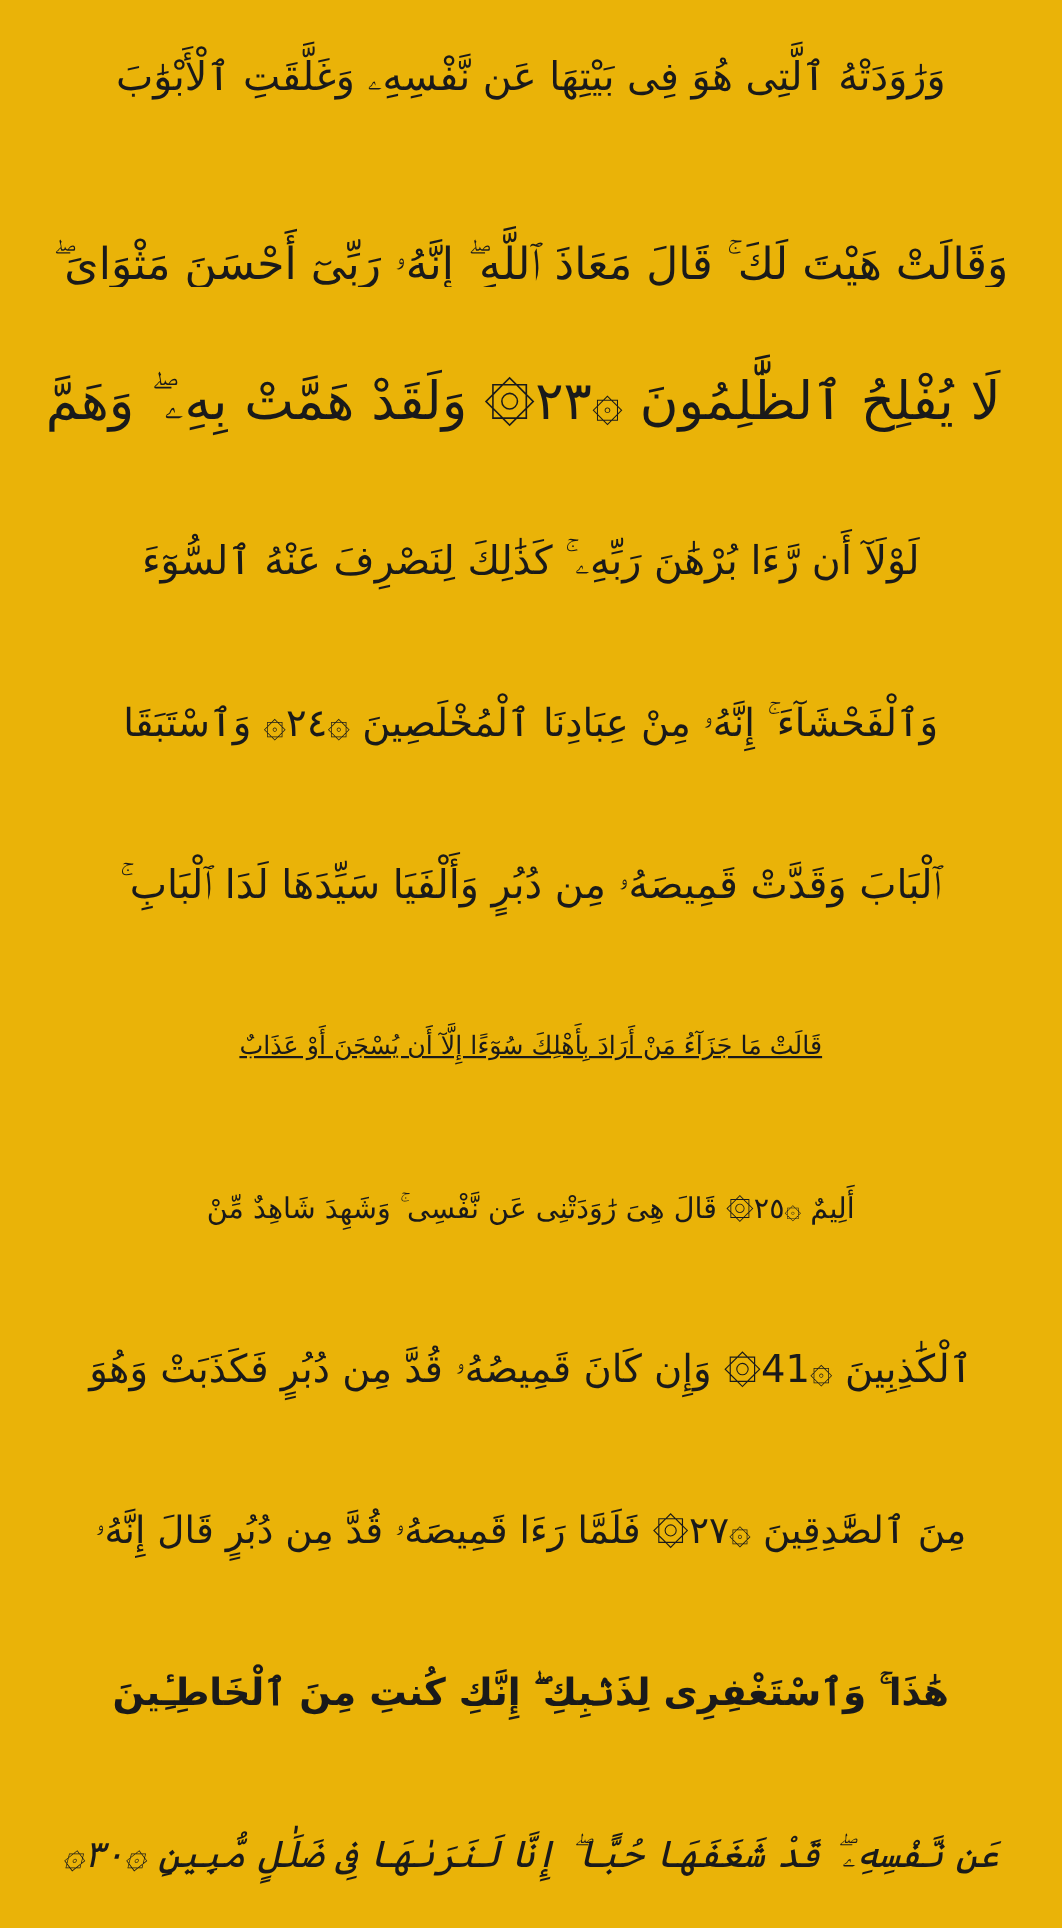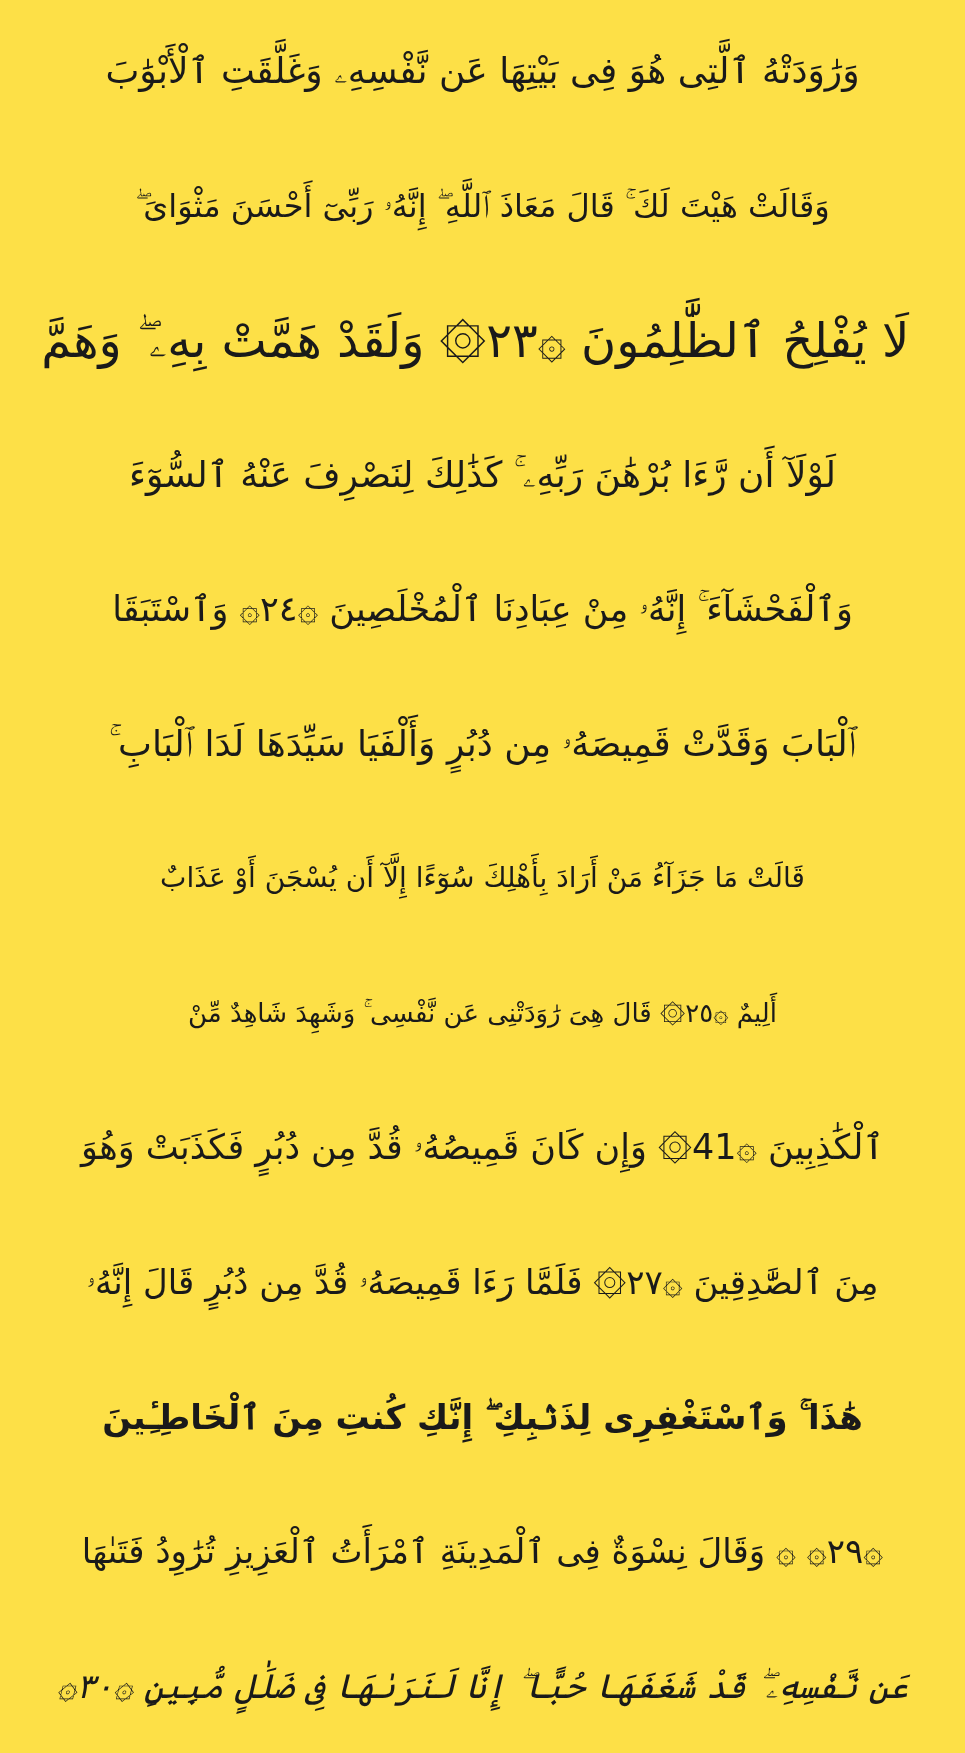--- a/index.html
+++ b/index.html
@@ -10,21 +10,21 @@
   body {
     width: 965px;
     height: 1753px;
     font-family: "DejaVu Sans", sans-serif;
     overflow: hidden;
   }
   .page {
     position: relative;
     width: 965px;
     height: 1753px;
-    background: #fde047;
+    background: #eab308;
     box-sizing: border-box;
     padding: 28px 44px 24px 44px;
     display: flex;
     flex-direction: column;
     justify-content: space-between;
   }
   .quran-line {
     direction: rtl;
     text-align: center;
     unicode-bidi: bidi-override;
@@ -40,26 +40,26 @@
     align-items: center;
     justify-content: center;
     overflow: hidden;
   }
   .quran-line span.txt {
     display: inline-block;
     transform: scaleX(1.0);
   }
   
   .l0 { font-size: 36px; }
-  .l1 { font-size: 32px; }
+  .l1 { font-size: 40px; align-items: flex-end; }
   .l2 { font-size: 48px; }
   .l3 { font-size: 36px; }
   .l4 { font-size: 35px; }
   .l5 { font-size: 36px; justify-content: center; }
-  .l6 { font-size: 28px; }
+  .l6 { font-size: 23px; text-decoration: underline; }
   .l7 { font-size: 26px; }
   .l8 { font-size: 35px; }
   .l9 { font-size: 35px; }
   .l10 { font-size: 34px; }
   .l11 { font-size: 34px; }
   .l12 { font-size: 34px; font-weight: bold; }
   .l13 { font-size: 34px; }
   .l14 { font-size: 34px; font-style: italic; }
 </style>
 </head>
@@ -93,20 +93,17 @@
     </div>
   <div class="quran-line l9">
       <span class="txt">ٱلْكَٰذِبِينَ ۞41۞ وَإِن كَانَ قَمِيصُهُۥ قُدَّ مِن دُبُرٍ فَكَذَبَتْ وَهُوَ</span>
     </div>
   <div class="quran-line l10">
       <span class="txt">مِنَ ٱلصَّٰدِقِينَ ۞٢٧۞ فَلَمَّا رَءَا قَمِيصَهُۥ قُدَّ مِن دُبُرٍ قَالَ إِنَّهُۥ</span>
     </div>
   <div class="quran-line l12">
       <span class="txt">هَٰذَا ۚ وَٱسْتَغْفِرِى لِذَنۢبِكِ ۖ إِنَّكِ كُنتِ مِنَ ٱلْخَاطِـِٔينَ</span>
     </div>
-  <div class="quran-line l13">
-      <span class="txt">۞٢٩۞ ۞ وَقَالَ نِسْوَةٌ فِى ٱلْمَدِينَةِ ٱمْرَأَتُ ٱلْعَزِيزِ تُرَٰوِدُ فَتَىٰهَا</span>
-    </div>
   <div class="quran-line l14">
       <span class="txt">عَن نَّفْسِهِۦ ۖ قَدْ شَغَفَهَا حُبًّا ۖ إِنَّا لَنَرَىٰهَا فِى ضَلَٰلٍ مُّبِينٍ ۞٣٠۞</span>
     </div>
 
 </div>
 
 </body></html>

